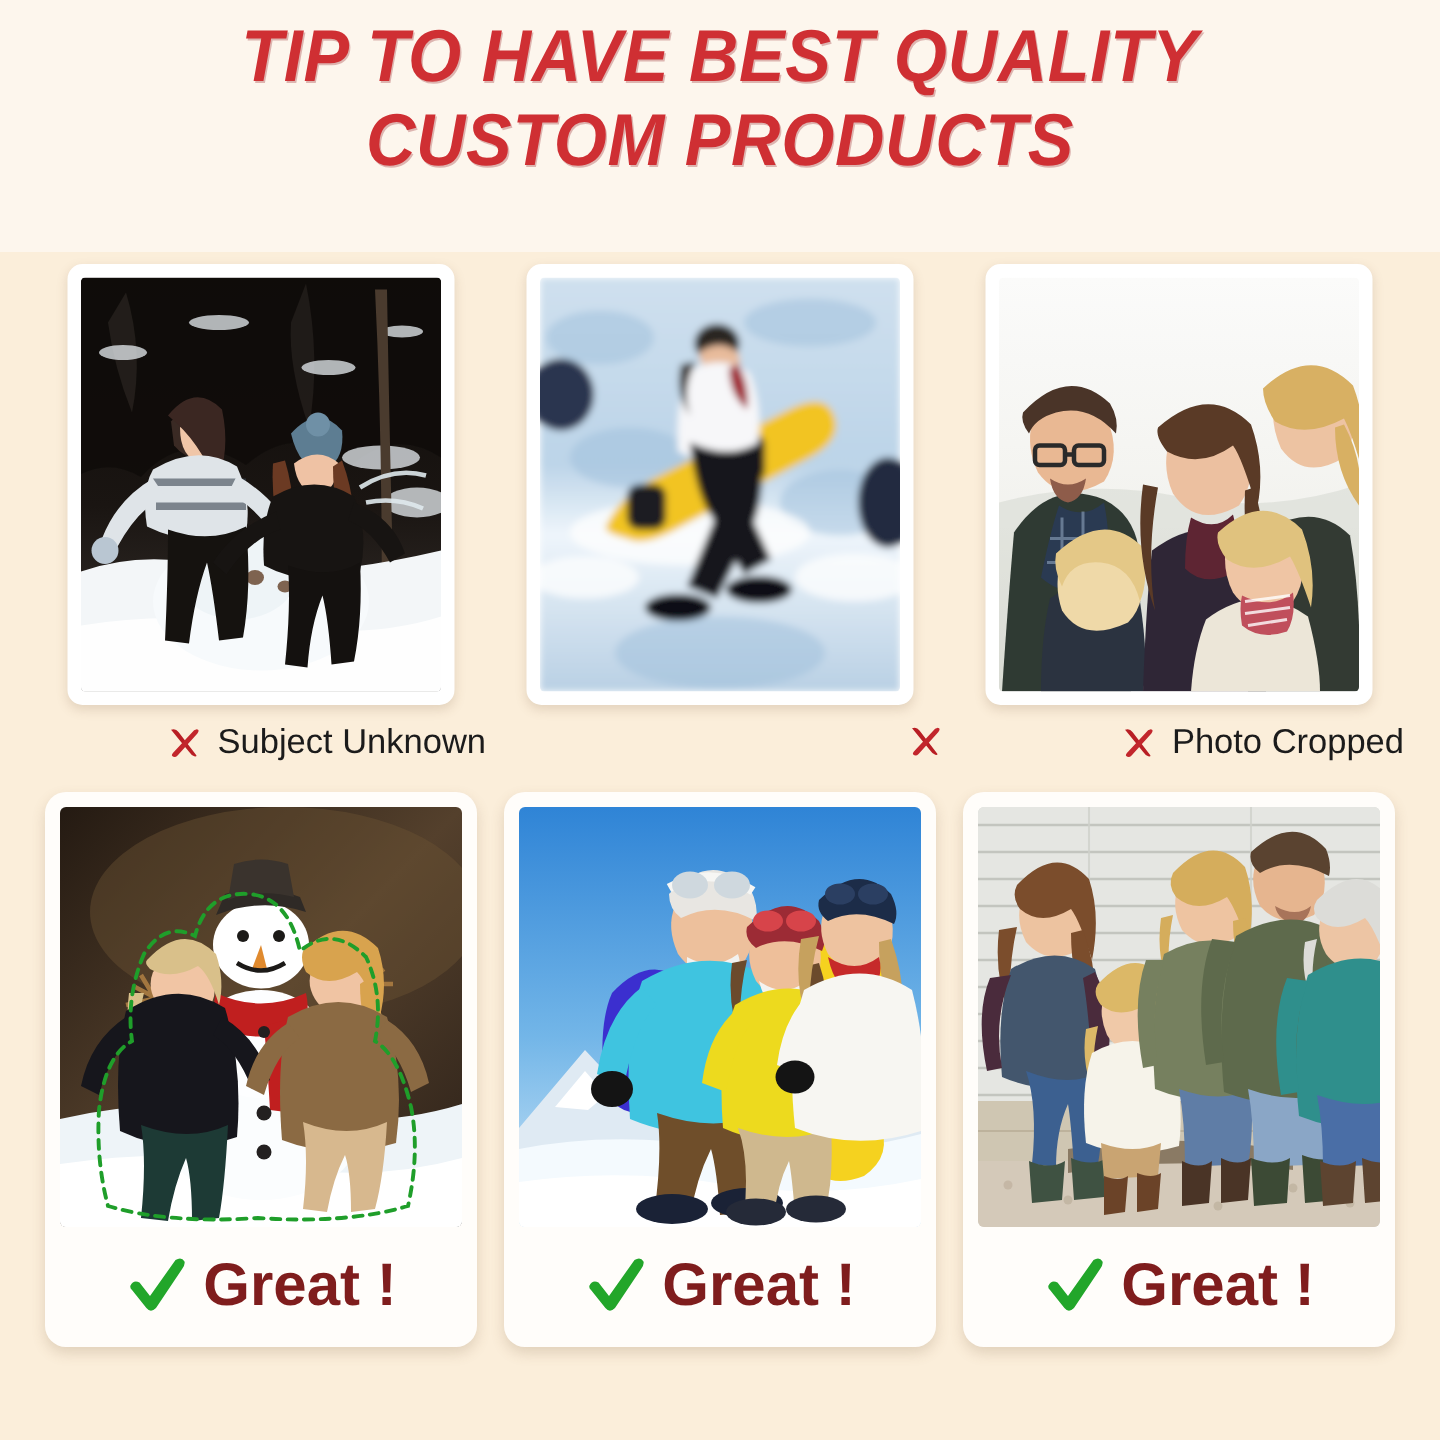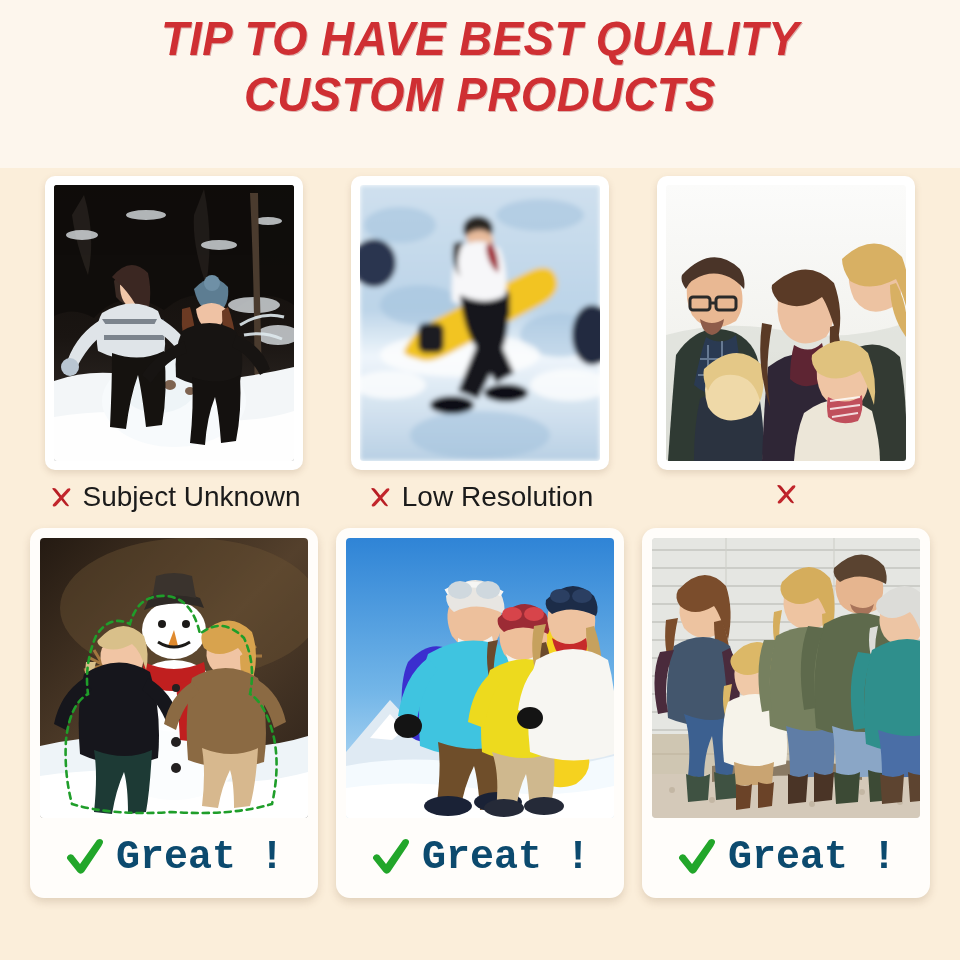--- a/index.html
+++ b/index.html
@@ -41,42 +41,42 @@
   .framecard{
     position:relative;width:258px;height:294px;margin:0 auto;
     background:#ffffff;border-radius:10px;
     box-shadow:0 3px 7px rgba(120,90,60,.18);
     padding:9px;box-sizing:border-box;
   }
   .framecard .photo{width:100%;height:100%;border-radius:3px;overflow:hidden;position:relative;}
 
   .caption{
     position:absolute;left:0;top:305px;width:300px;
-    display:flex;align-items:center;justify-content:center;gap:9px;
-    font-size:28px;color:#1b1b1b;font-weight:normal;
+    display:flex;align-items:center;justify-content:flex-end;gap:9px;
+    font-size:23px;color:#1b1b1b;font-weight:normal;
     font-family:"Liberation Sans", sans-serif;
   }
   .caption .xm{flex:0 0 auto;display:block;}
 
   
   .greatcard{
     position:relative;width:288px;height:370px;margin:0 auto;
     background:#fffdfa;border-radius:14px;
     box-shadow:0 4px 9px rgba(120,90,60,.20);
     padding:10px 10px 0 10px;box-sizing:border-box;
     display:flex;flex-direction:column;align-items:center;
   }
   .greatcard .photo{width:268px;height:280px;border-radius:4px;overflow:hidden;position:relative;}
   .greatrow{
     display:flex;align-items:center;justify-content:center;gap:10px;
     height:78px;width:100%;
   }
   .greatrow .gtext{
-    color:#0c4a6e;font-weight:bold;font-size:40px;letter-spacing:0px;
-    font-family:Liberation Mono, monospace;
+    color:#7f1d1d;font-weight:bold;font-size:40px;letter-spacing:0px;
+    font-family:Liberation Sans, sans-serif;
   }
   svg{display:block;}
 </style>
 </head>
 <body>
 
 <div class="page">
   <div class="band-top"></div>
   <div class="band-body"></div>
 
@@ -226,21 +226,20 @@
           </svg>
         </div>
       </div>
       <div class="caption">
         <span class="xm">
           <svg width="26" height="26" viewBox="0 0 26 26">
             <path d="M4 4.5 Q7 3.2 9 6 L20.5 21 Q21.8 22.6 19.5 22.2 Q17.6 21.6 16 19.2 L4.6 5.2 Z" fill="#b81e24"></path>
             <path d="M21.2 4.2 Q23.4 4.6 21.6 7 L8.4 21.6 Q6.6 23.4 4.8 22 Q4 21 6.2 19 L19.4 4.8 Z" fill="#c2262c"></path>
           </svg>
         </span>
-        <span>Low Resolution</span>
       </div>
     </div>
 
     <div class="cell c2 r0">
       <div class="framecard">
         <div class="photo">
           <svg viewBox="0 0 240 276" width="100%" height="100%" preserveAspectRatio="xMidYMid slice">
             <defs>
               <linearGradient id="g3" x1="0" y1="0" x2="0" y2="1">
                 <stop offset="0" stop-color="#fbfbfa"></stop>
@@ -306,20 +305,21 @@
           </svg>
         </div>
       </div>
       <div class="caption">
         <span class="xm">
           <svg width="26" height="26" viewBox="0 0 26 26">
             <path d="M4 4.5 Q7 3.2 9 6 L20.5 21 Q21.8 22.6 19.5 22.2 Q17.6 21.6 16 19.2 L4.6 5.2 Z" fill="#b81e24"></path>
             <path d="M21.2 4.2 Q23.4 4.6 21.6 7 L8.4 21.6 Q6.6 23.4 4.8 22 Q4 21 6.2 19 L19.4 4.8 Z" fill="#c2262c"></path>
           </svg>
         </span>
+        <span>Photo Cropped</span>
       </div>
     </div>
 
     <div class="cell c0 r1">
       <div class="greatcard">
         <div class="photo">
           <svg viewBox="0 0 268 280" width="100%" height="100%" preserveAspectRatio="xMidYMid slice">
             <defs>
               <linearGradient id="g4bg" x1="0" y1="0" x2="1" y2="1">
                 <stop offset="0" stop-color="#241a12"></stop>

